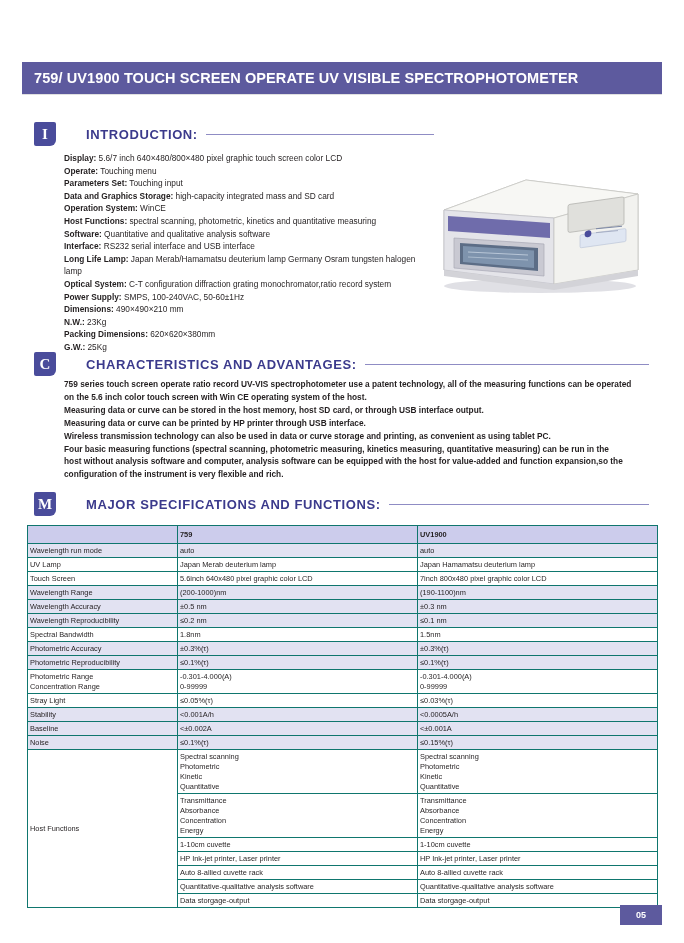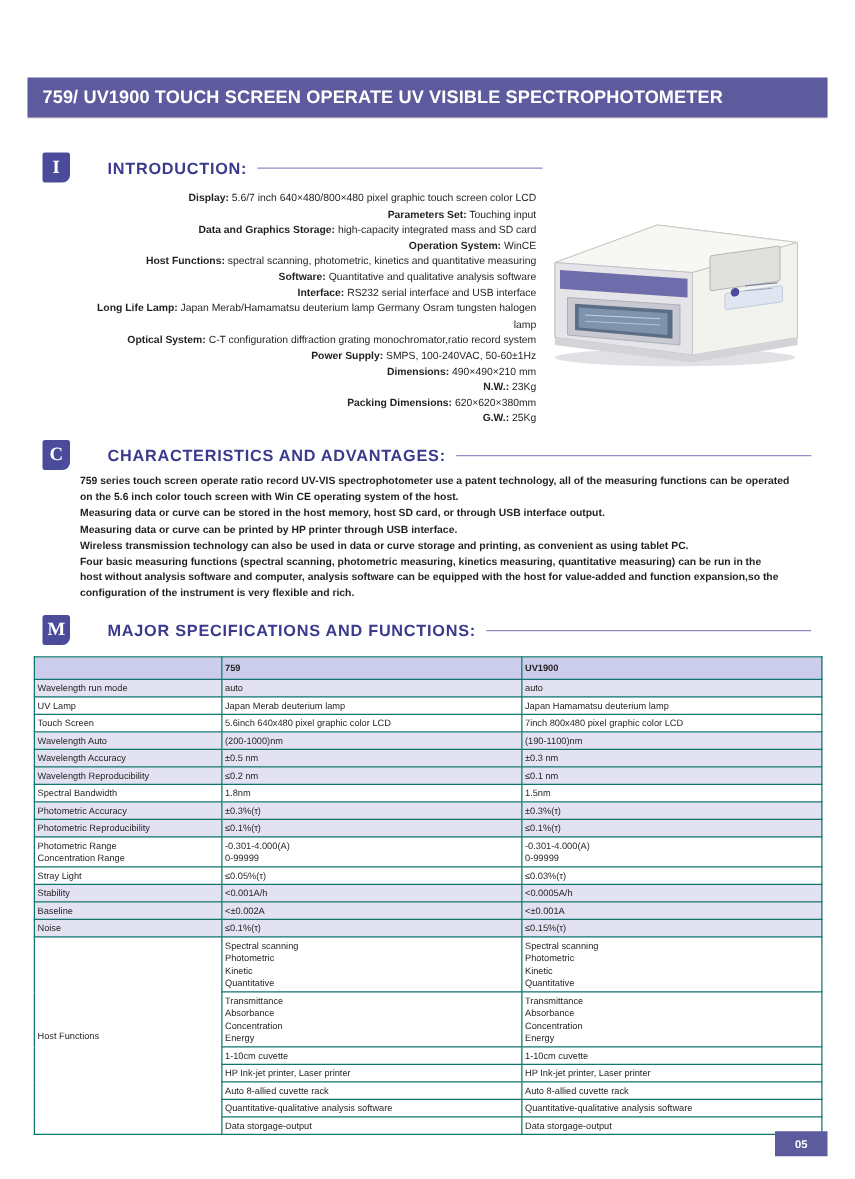--- a/index.html
+++ b/index.html
@@ -82,21 +82,20 @@
 
   
   #introduction-section { left: 34px; top: 122px; width: 400px; }
   .intro-list {
     position: absolute;
     left: 64px;
     top: 152px;
     width: 365px;
     font-size: 8.3px;
     line-height: 12.6px;
-    text-align: right;
   }
   .intro-list .row { white-space: normal; }
   .intro-list .lbl { font-weight: bold; }
 
   
   .device-wrap {
     position: absolute;
     left: 430px;
     top: 158px;
     width: 218px;
@@ -173,20 +172,21 @@
   </div>
 
   <div class="section-head" id="introduction-section">
     <span class="sec-badge">I</span>
     <span class="sec-title">INTRODUCTION:</span>
     <span class="sec-rule"></span>
   </div>
 
   <div class="intro-list" id="intro-list">
       <div class="row"><span class="lbl">Display:</span><span> 5.6/7 inch 640×480/800×480 pixel graphic touch screen color LCD</span></div>
+      <div class="row"><span class="lbl">Operate:</span><span> Touching menu</span></div>
       <div class="row"><span class="lbl">Parameters Set:</span><span> Touching input</span></div>
       <div class="row"><span class="lbl">Data and Graphics Storage:</span><span> high-capacity integrated mass and SD card</span></div>
       <div class="row"><span class="lbl">Operation System:</span><span> WinCE</span></div>
       <div class="row"><span class="lbl">Host Functions:</span><span> spectral scanning, photometric, kinetics and quantitative measuring</span></div>
       <div class="row"><span class="lbl">Software:</span><span> Quantitative and qualitative analysis software</span></div>
       <div class="row"><span class="lbl">Interface:</span><span> RS232 serial interface and USB interface</span></div>
       <div class="row"><span class="lbl">Long Life Lamp:</span><span> Japan Merab/Hamamatsu deuterium lamp Germany Osram tungsten halogen lamp</span></div>
       <div class="row"><span class="lbl">Optical System:</span><span> C-T configuration diffraction grating monochromator,ratio record system</span></div>
       <div class="row"><span class="lbl">Power Supply:</span><span> SMPS, 100-240VAC, 50-60±1Hz</span></div>
       <div class="row"><span class="lbl">Dimensions:</span><span> 490×490×210 mm</span></div>
@@ -272,21 +272,21 @@
           <td>UV Lamp</td>
           <td>Japan Merab deuterium lamp</td>
           <td>Japan Hamamatsu deuterium lamp</td>
         </tr>
         <tr>
           <td>Touch Screen</td>
           <td>5.6inch 640x480 pixel graphic color LCD</td>
           <td>7inch 800x480 pixel graphic color LCD</td>
         </tr>
         <tr class="shade">
-          <td>Wavelength Auto</td>
+          <td>Wavelength Range</td>
           <td>(200-1000)nm</td>
           <td>(190-1100)nm</td>
         </tr>
         <tr class="shade">
           <td>Wavelength Accuracy</td>
           <td>±0.5 nm</td>
           <td>±0.3 nm</td>
         </tr>
         <tr class="shade">
           <td>Wavelength Reproducibility</td>

